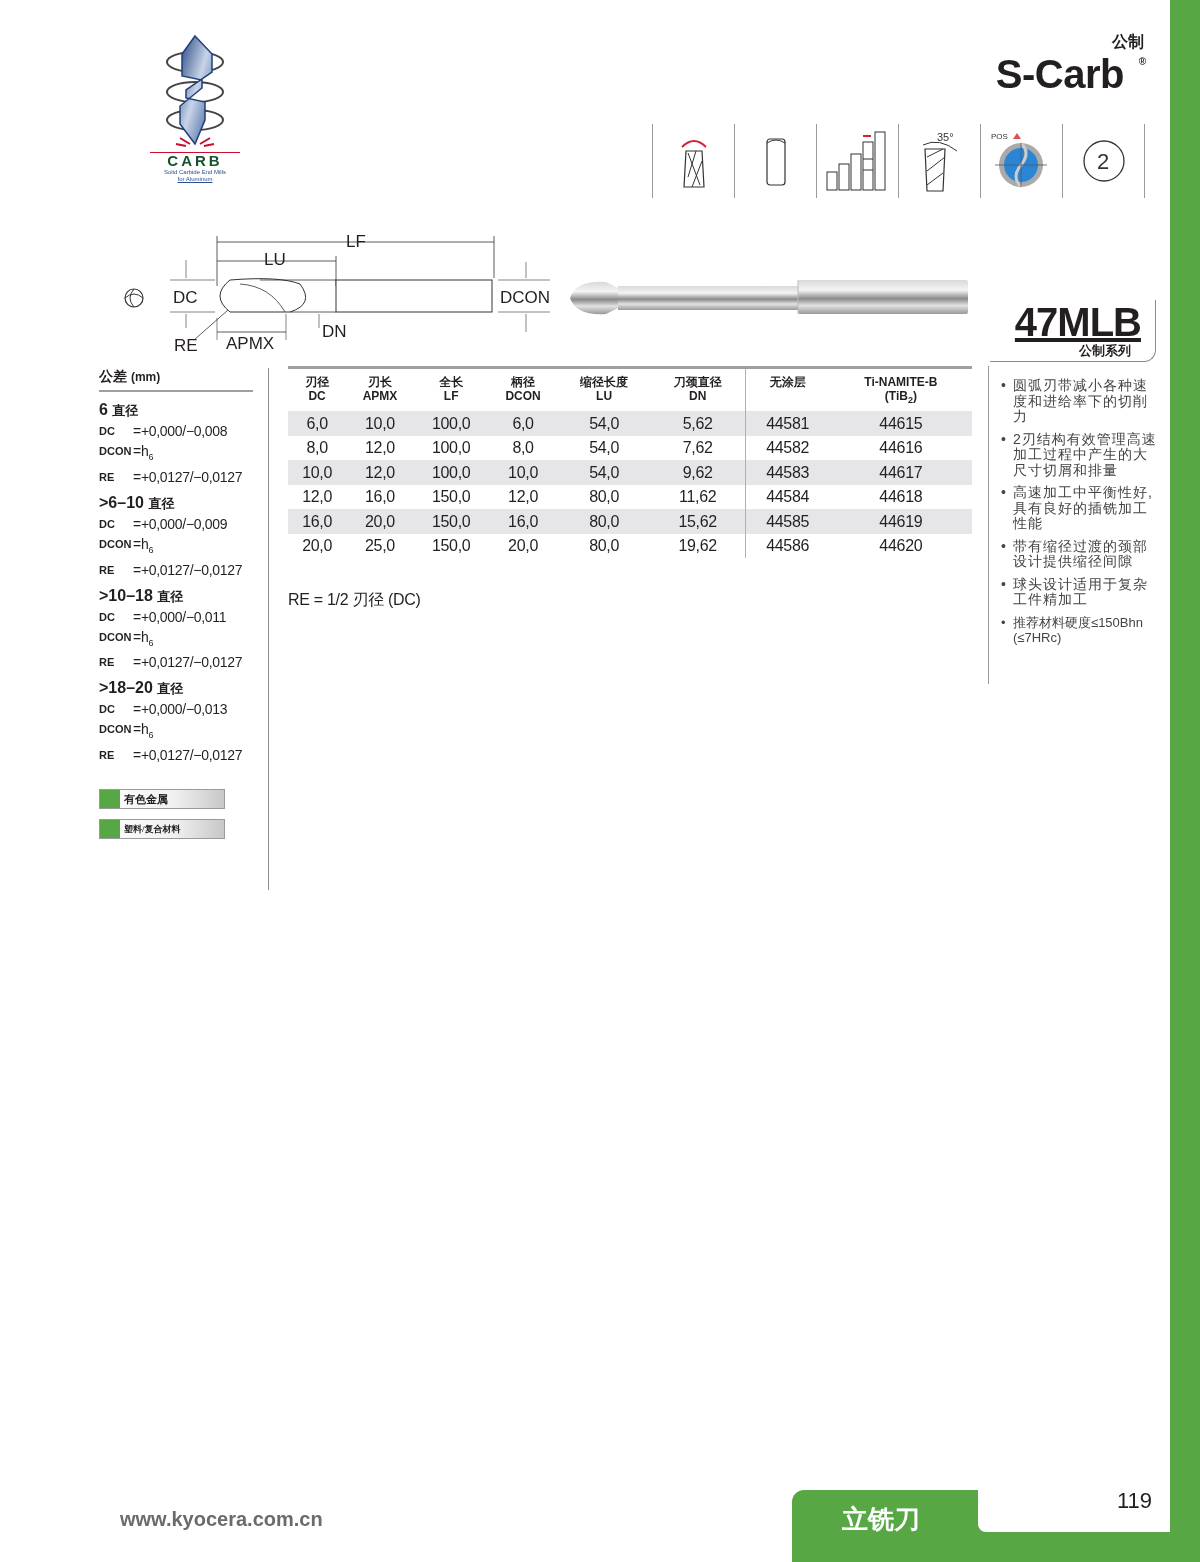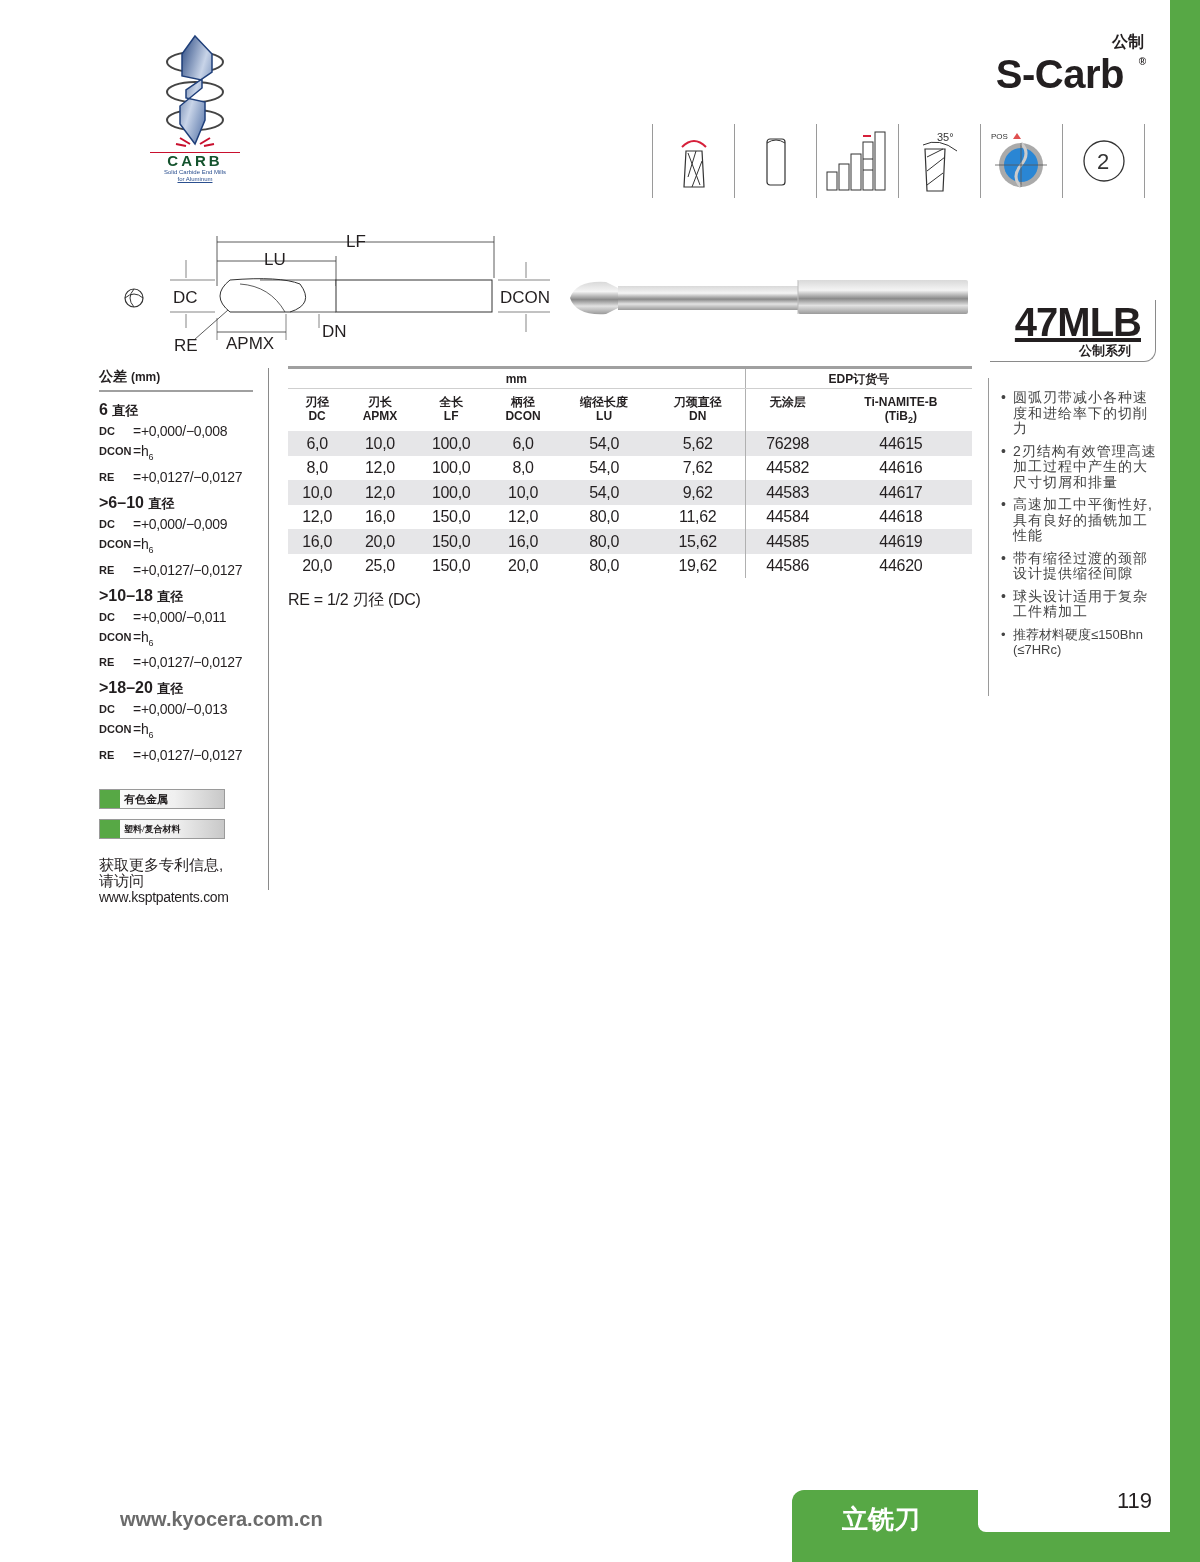--- a/index.html
+++ b/index.html
@@ -57,21 +57,21 @@
   table { border-collapse: collapse; width: 684px; }
   th { font-weight: bold; font-size: 12px; line-height: 14px; text-align: center; vertical-align: top; }
   th.grp { font-size: 12px; padding: 3px 0 2px; border-bottom: 1px solid #cfcfcf; }
   th.col { padding: 6px 0 4px; }
   td { font-size: 16px; text-align: center; height: 24.5px; letter-spacing: -0.3px; }
   tr.shade td { background: #e6e6e8; }
   .sepl { border-left: 1px solid #b0b0b0; }
   .re-note { position: absolute; left: 288px; top: 590px; font-size: 16px; letter-spacing: -0.3px; }
 
   
-  .features { position: absolute; left: 988px; top: 378px; width: 170px; border-left: 1px solid #9a9a9a; height: 318px; padding: 12px 0 0 12px; }
+  .features { position: absolute; left: 988px; top: 366px; width: 170px; border-left: 1px solid #9a9a9a; height: 318px; padding: 12px 0 0 12px; }
   .features li { list-style: none; position: relative; padding-left: 12px; font-size: 14px; line-height: 15.5px; color: #444; margin-bottom: 7px; letter-spacing: 1px; }
   .features li::before { content: "•"; position: absolute; left: 0; top: 0; color: #444; }
   .features li.small { font-size: 13px; letter-spacing: 0; }
 
   
   .footer-url { position: absolute; left: 120px; top: 1508px; font-size: 20px; font-weight: bold; color: #6b6b6b; }
   .footer-tab { position: absolute; left: 792px; top: 1490px; width: 378px; height: 72px; background: #57a845; border-top-left-radius: 12px; }
   .footer-tab .label { position: absolute; left: 50px; top: 12px; font-size: 26px; font-weight: bold; color: #fff; }
   .footer-page-box { position: absolute; left: 978px; top: 1480px; width: 192px; height: 52px; background: #fff; border-bottom-left-radius: 8px; }
   .footer-page { position: absolute; right: 18px; top: 8px; font-size: 22px; color: #231f20; }
@@ -304,35 +304,26 @@
   <div style="height:14px;"></div>
   <div class="mat">
     <div class="sw"></div>
     <div class="t">有色金属</div>
   </div>
   <div class="mat">
     <div class="sw"></div>
     <div class="t sm">塑料/复合材料</div>
   </div>
 
-  <div class="patent">
-    <div>获取更多专利信息,</div>
-    <div>请访问</div>
-    <div class="url">www.ksptpatents.com</div>
-  </div>
 </div>
 
 <div class="tbl-wrap">
   <div class="tbl-top"></div>
   <table>
     <thead>
-      <tr>
-        <th class="grp" colspan="6">mm</th>
-        <th class="grp sepl" colspan="2">EDP订货号</th>
-      </tr>
       <tr>
         <th class="col">
             <div>刃径</div>
             <div>DC</div>
           </th>
         <th class="col">
             <div>刃长</div>
             <div>APMX</div>
           </th>
         <th class="col">
@@ -361,21 +352,21 @@
       </tr>
     </thead>
     <tbody>
       <tr class="shade">
         <td>6,0</td>
           <td>10,0</td>
           <td>100,0</td>
           <td>6,0</td>
           <td>54,0</td>
           <td>5,62</td>
-          <td class="sepl">76298</td>
+          <td class="sepl">44581</td>
           <td>44615</td>
       </tr>
       <tr>
         <td>8,0</td>
           <td>12,0</td>
           <td>100,0</td>
           <td>8,0</td>
           <td>54,0</td>
           <td>7,62</td>
           <td class="sepl">44582</td>

